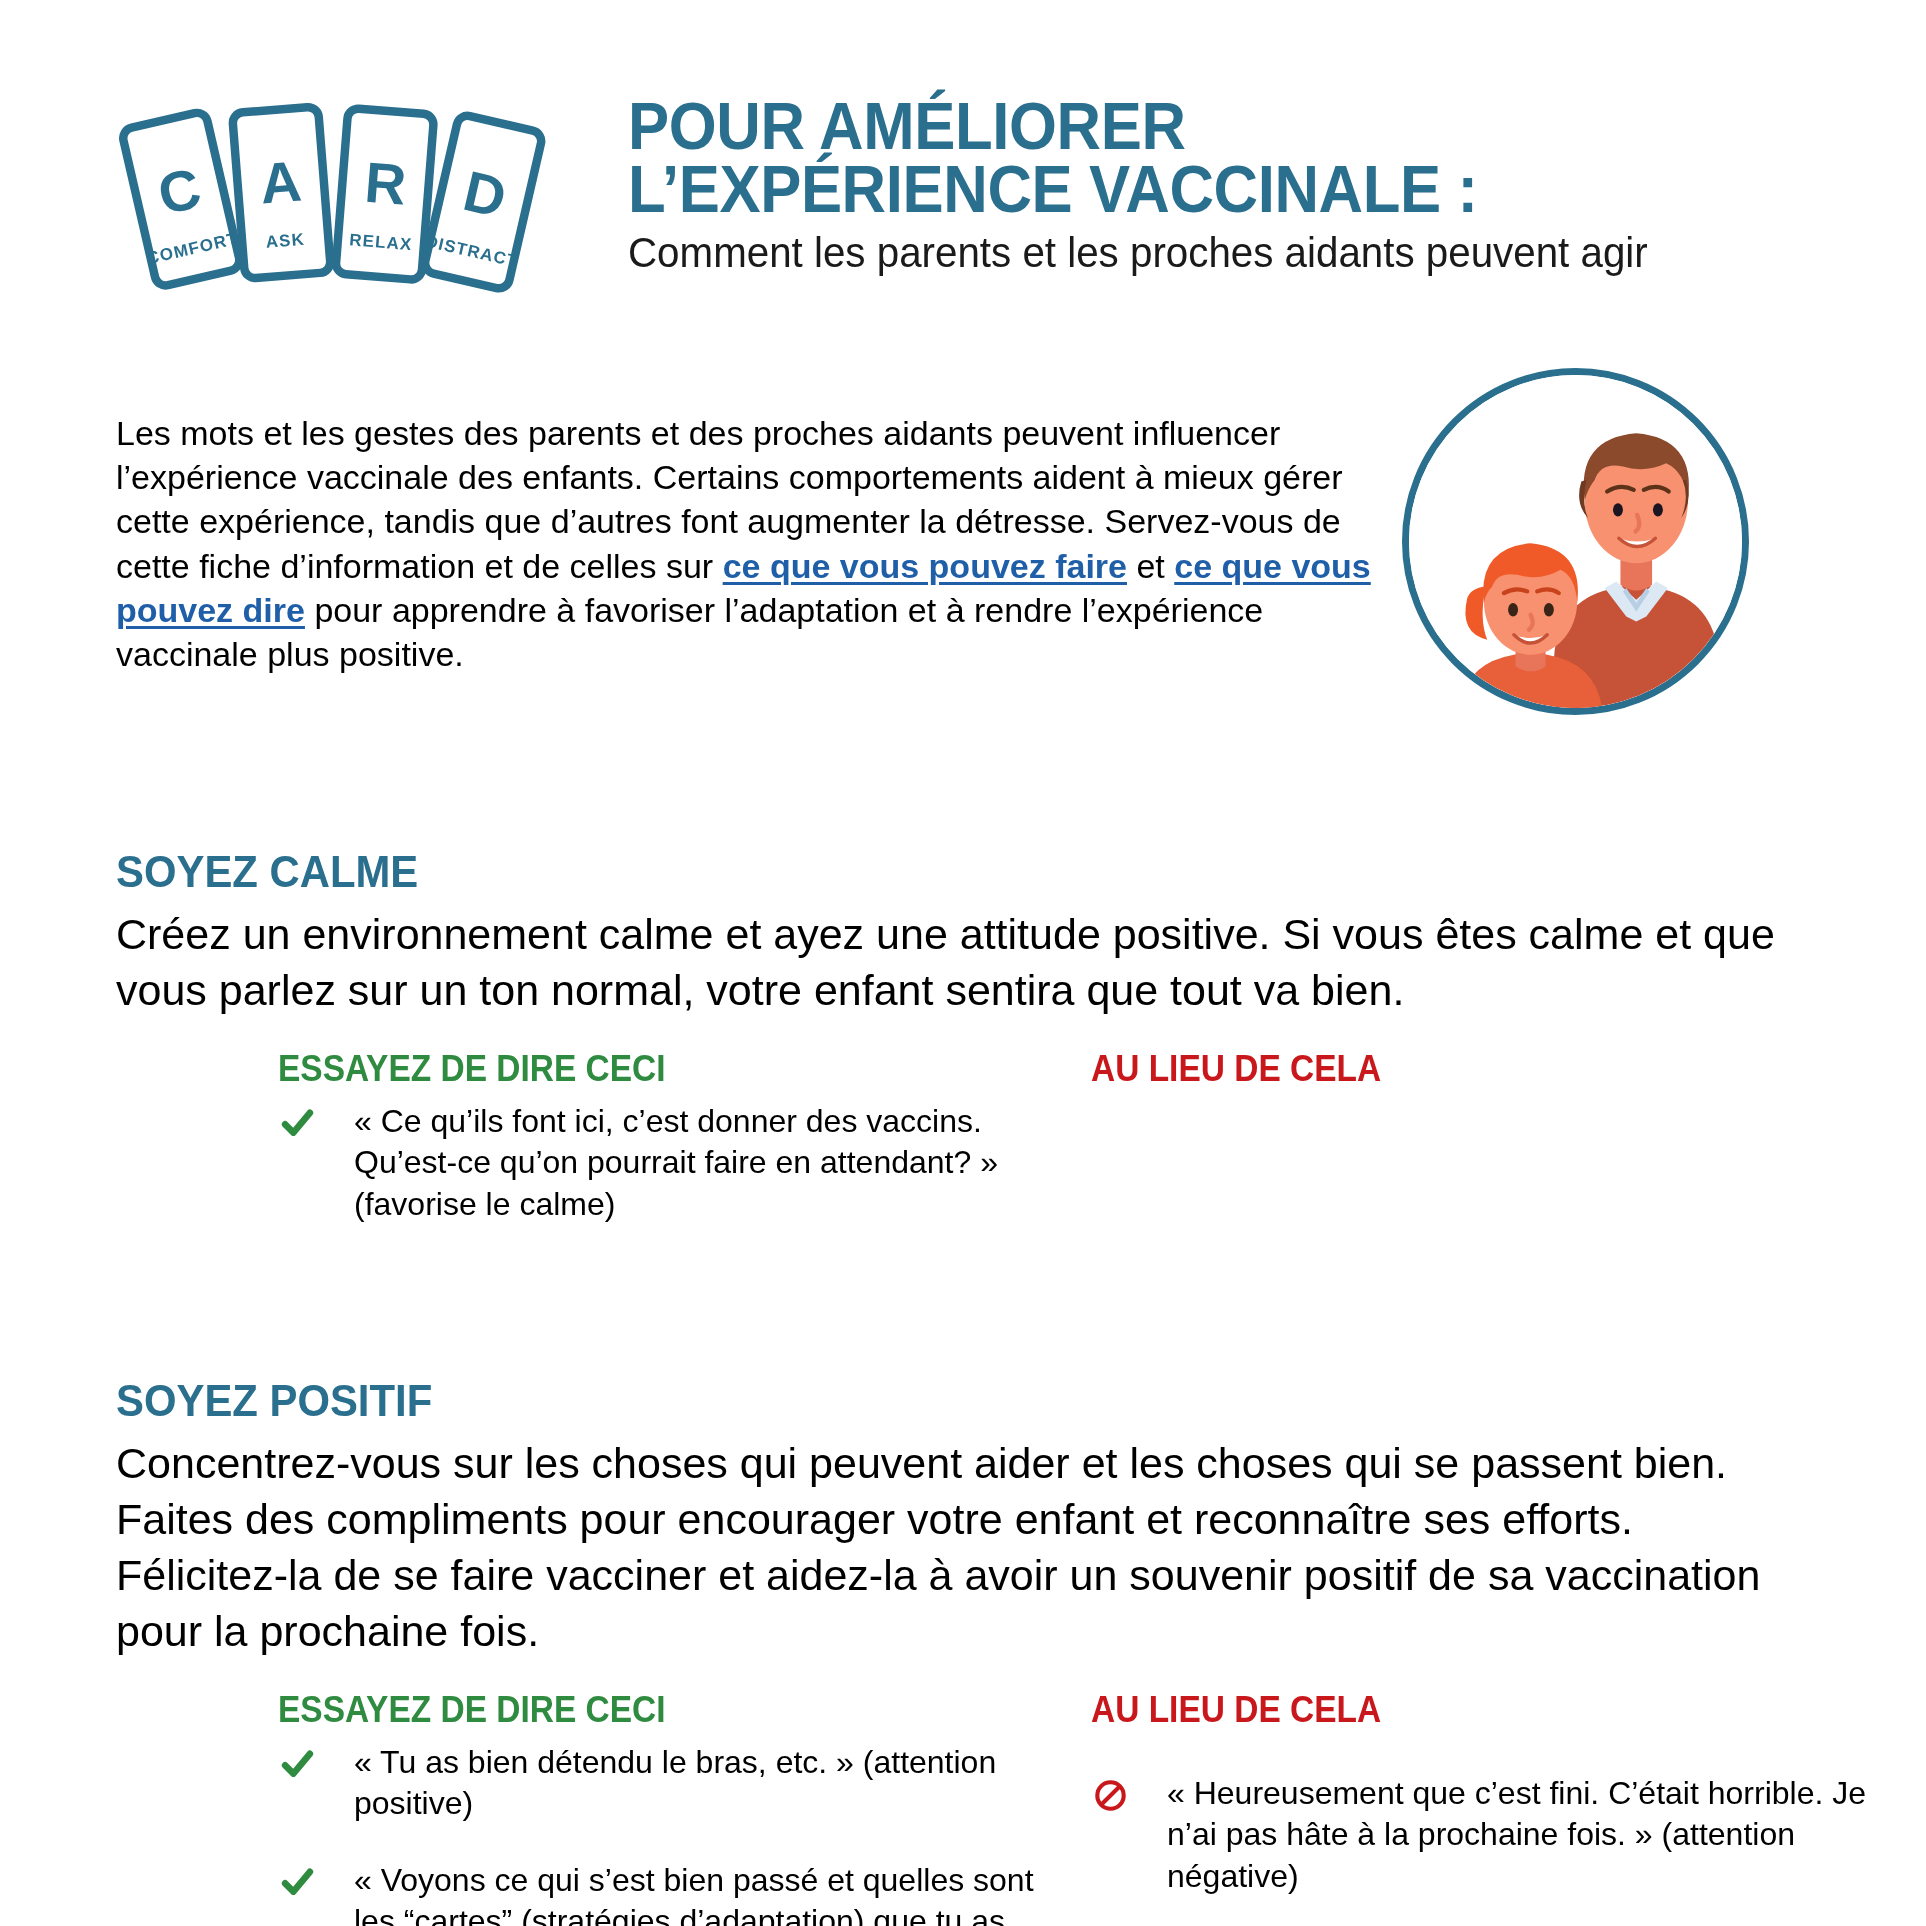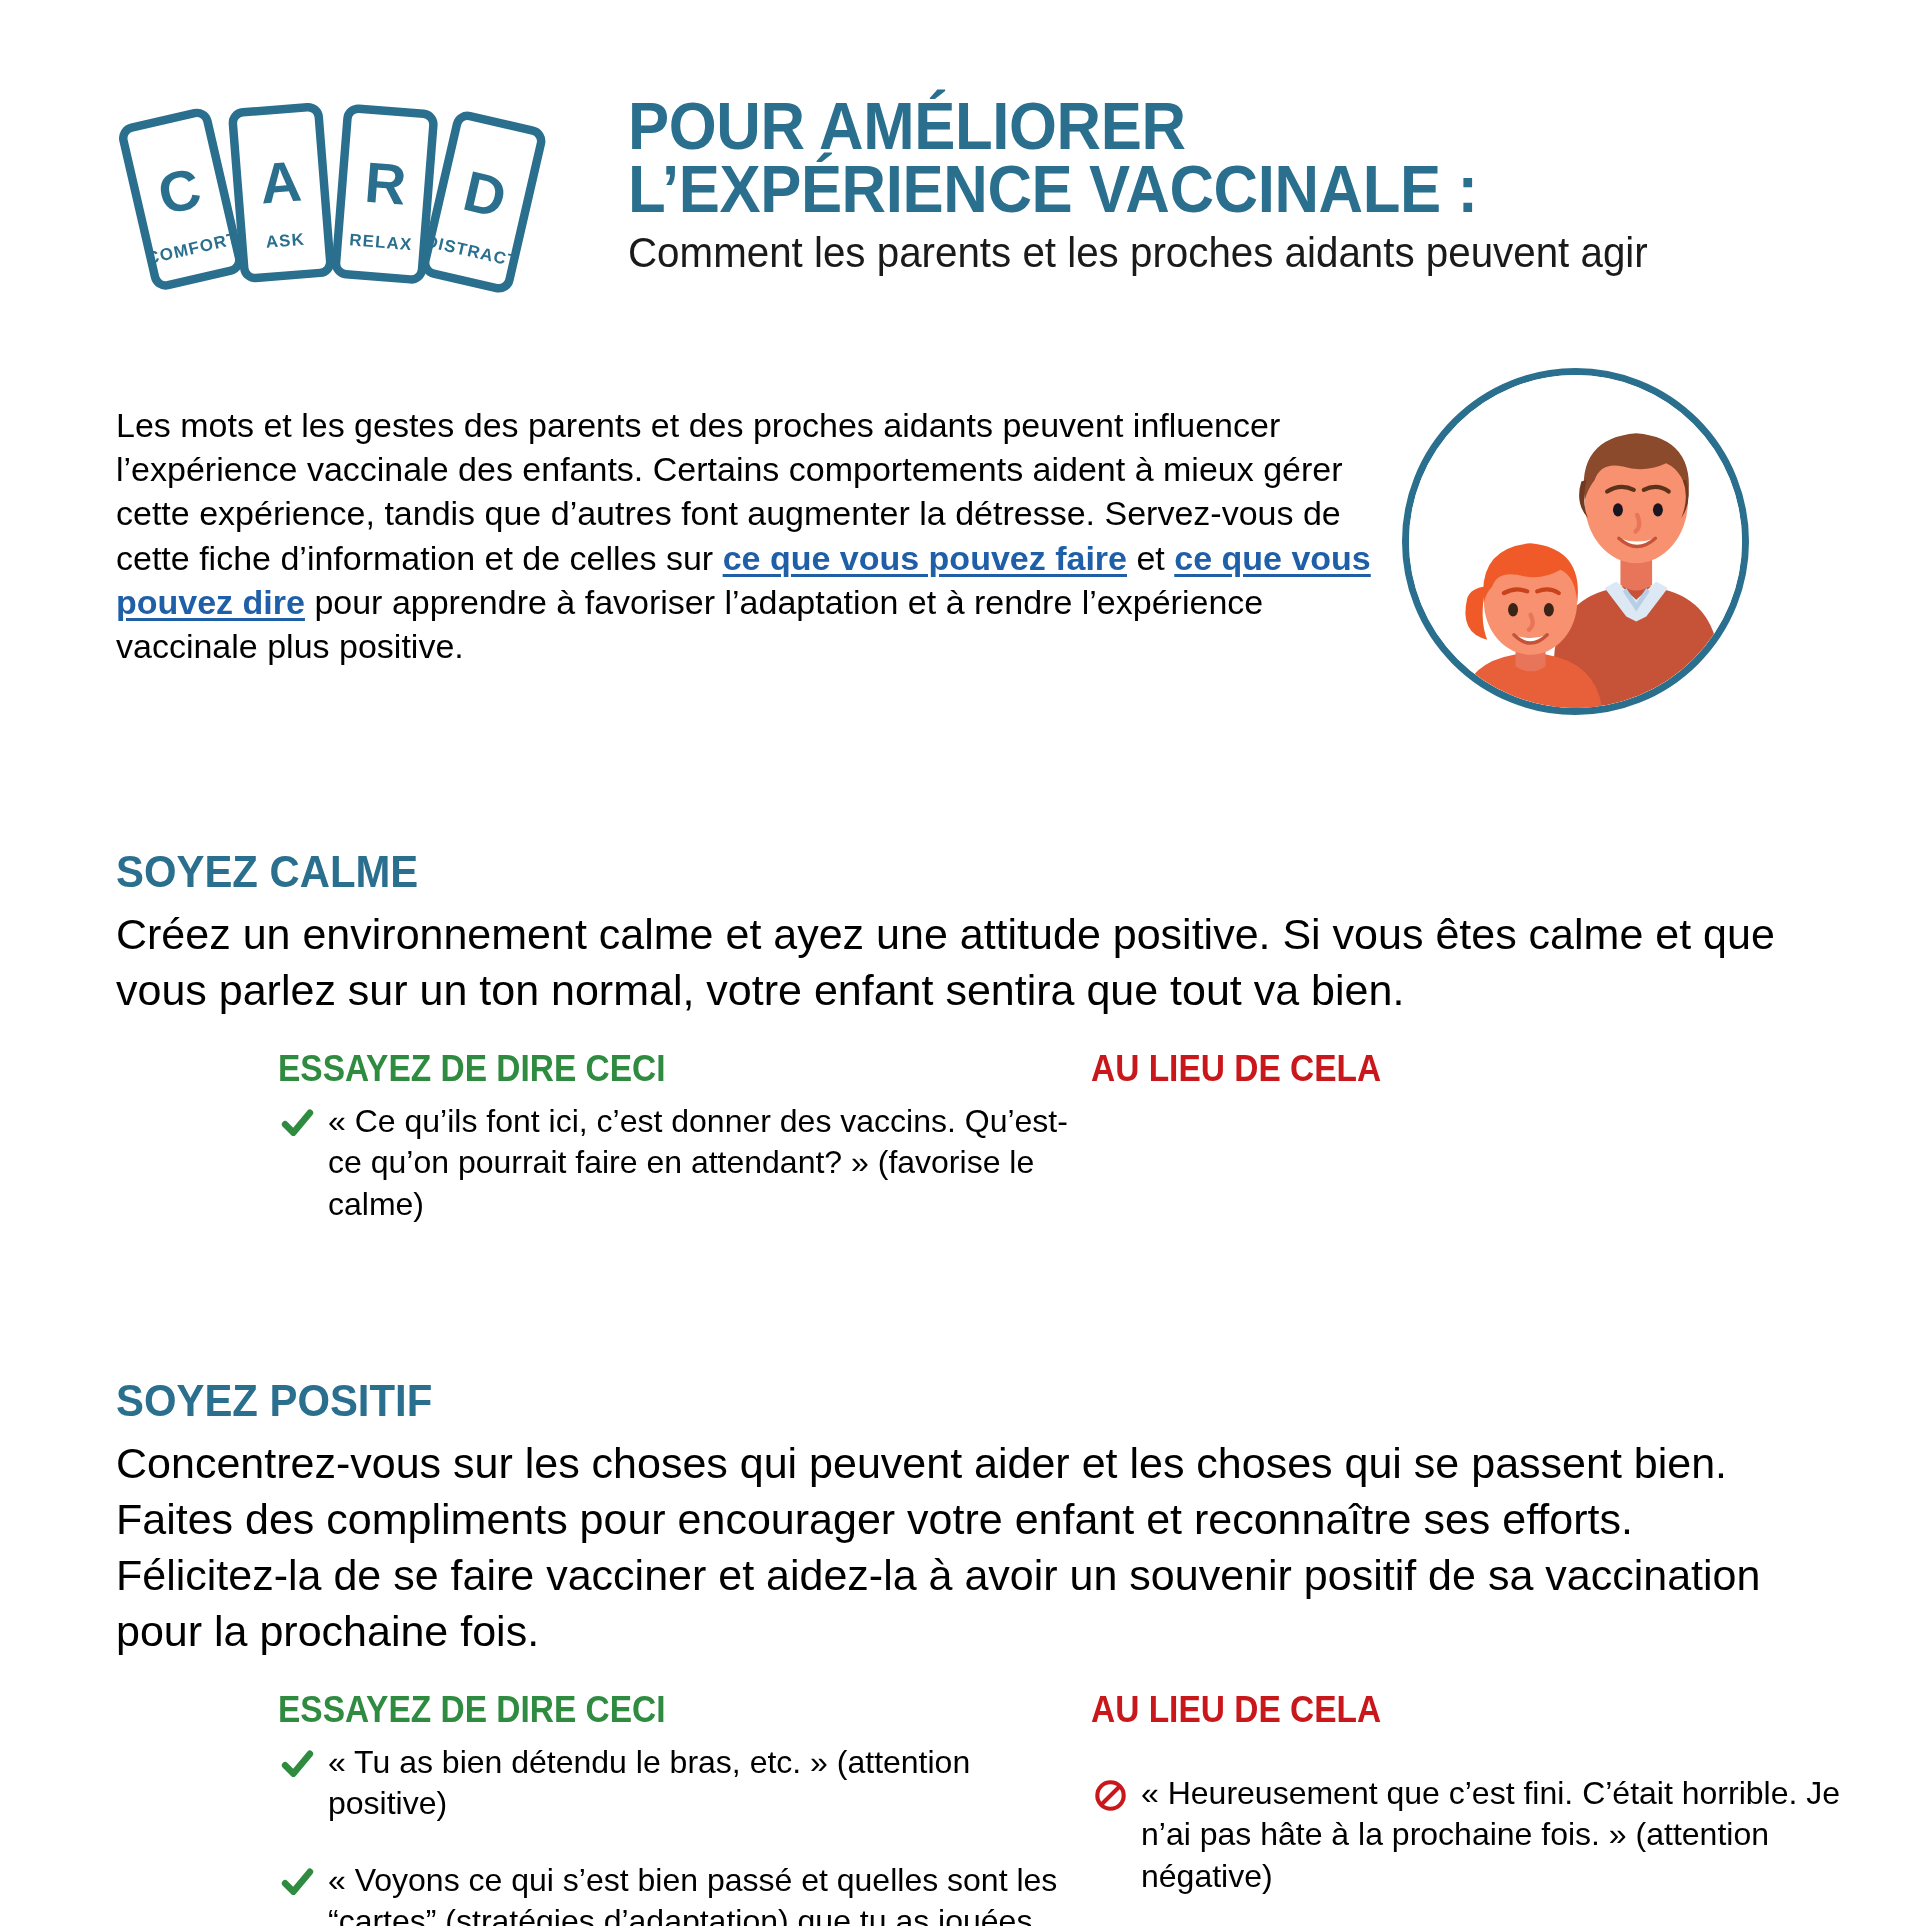--- a/index.html
+++ b/index.html
@@ -74,21 +74,21 @@
   .intro-wrap {
     position: absolute;
     left: 116px;
     top: 395px;
     width: 1267px;
   }
   .intro-p {
     font-size: 34px;
     line-height: 1.30;
     color: #000;
-    margin: 8px 0 27px 0;
+    margin: 16px 0 27px 0;
     text-align: left;
   }
   .intro-p:last-child { margin-bottom: 0; }
   .lnk {
     color: #1F5FA8;
     font-weight: bold;
     text-decoration: underline;
     text-decoration-thickness: 2.7px;
     text-underline-offset: 4.2px;
   }
@@ -160,20 +160,21 @@
     position: relative;
     padding-left: 50px;
     margin-bottom: 35px;
   }
   .item:last-child { margin-bottom: 0; }
   .item-text {
     font-size: 32px;
     line-height: 1.30;
     color: #000;
     display: block;
+    margin-left: 26px;
   }
   .ico {
     position: absolute;
     left: 3.1px;
     top: 6.2px;
     width: 33px;
     height: 33px;
   }
   .ico svg { display:block; width:100%; height:100%; }
 </style>

